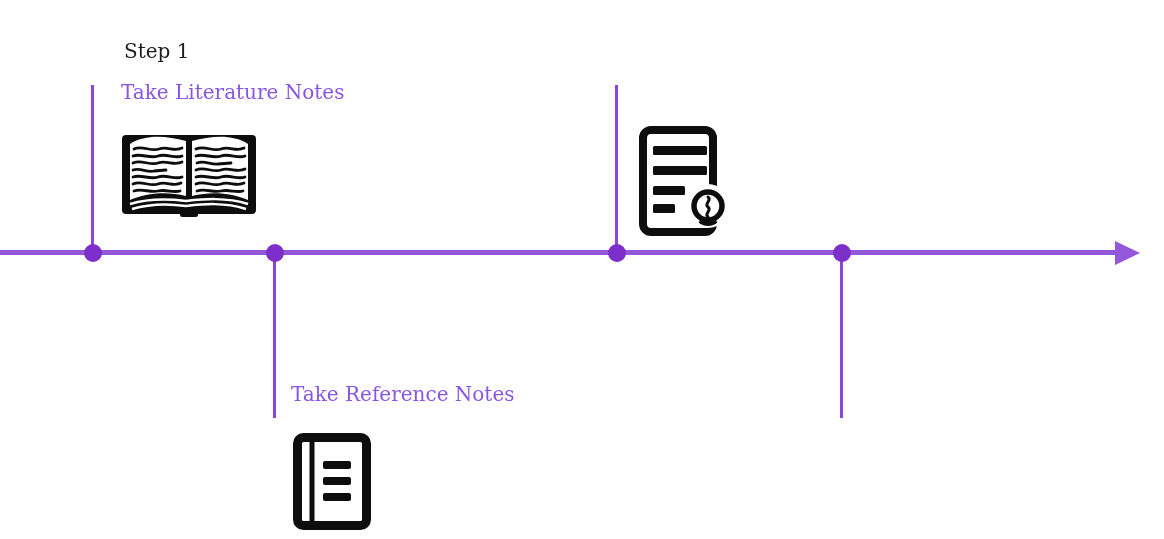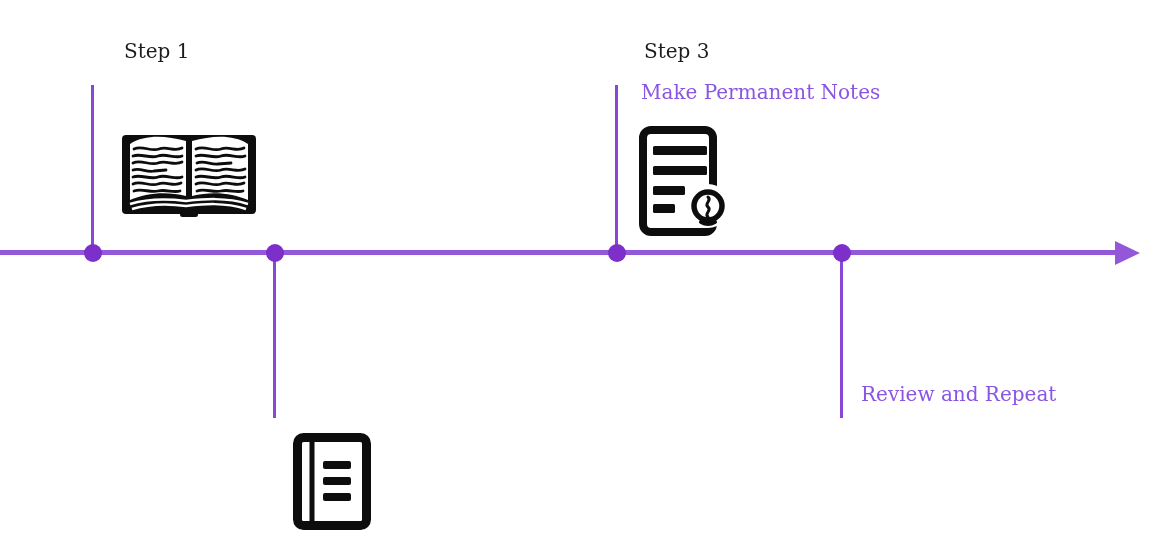--- a/index.html
+++ b/index.html
@@ -86,20 +86,21 @@
   <div class="vline v2"></div>
   <div class="vline v3"></div>
   <div class="vline v4"></div>
 
   <div class="dot d1"></div>
   <div class="dot d2"></div>
   <div class="dot d3"></div>
   <div class="dot d4"></div>
 
   <div class="step-label t1">Step 1</div>
+  <div class="step-desc st1">Take Literature Notes</div>
   <svg class="icon icon-book" width="138" height="90" viewBox="0 0 138 90" aria-hidden="true">
     <rect x="2" y="7" width="134" height="79" rx="4" fill="currentColor"></rect>
     <rect x="60" y="84" width="18" height="5" rx="2.5" fill="currentColor"></rect>
     <path d="M10,16 C26,6 46,8 66,13 L66,68 C46,63 26,65 10,72 Z" fill="#ffffff"></path>
     <path d="M128,16 C112,6 92,8 72,13 L72,68 C92,63 112,65 128,72 Z" fill="#ffffff"></path>
     <path d="M10,76 C30,70 50,71 66,73 C84,71 106,69 128,76" stroke="#ffffff" stroke-width="2.5" fill="none"></path>
     <path d="M12,81 C32,75 52,76 66,78 C84,76 104,74 126,81" stroke="#ffffff" stroke-width="2.5" fill="none"></path>
     <g stroke="currentColor" stroke-width="2.8" fill="none" stroke-linecap="round">
       <path d="M14,21 c8,-4 17,3 25,0 c8,-3 16,3 23,-1"></path>
       <path d="M13,28 c8,-3 17,3 25,0 c8,-3 17,3 24,0"></path>
@@ -111,38 +112,36 @@
       <path d="M76,21 c8,-4 17,3 25,0 c8,-3 16,3 23,-1"></path>
       <path d="M76,28 c8,-3 17,3 25,0 c8,-3 17,3 24,0"></path>
       <path d="M77,35 c7,-3 14,2 21,1 l13,-1"></path>
       <path d="M76,42 c8,-4 17,3 25,0 c8,-3 17,3 24,-1"></path>
       <path d="M76,49 c8,-3 17,3 25,0 c8,-3 17,3 24,0"></path>
       <path d="M76,56 c8,-4 17,3 25,0 c8,-3 16,3 23,-1"></path>
       <path d="M77,63 c8,-3 16,2 24,0 c8,-2 15,2 22,0"></path>
     </g>
   </svg>
 
+  <div class="step-desc st2">Take Reference Notes</div>
   <svg class="icon icon-notebook" width="78" height="97" viewBox="0 0 78 97" aria-hidden="true">
     <rect x="4.5" y="4.5" width="69" height="88" rx="6" fill="#ffffff" stroke="currentColor" stroke-width="9"></rect>
     <line x1="19" y1="9" x2="19" y2="88" stroke="currentColor" stroke-width="5"></line>
     <rect x="30" y="28" width="28" height="8" rx="2" fill="currentColor"></rect>
     <rect x="30" y="44" width="28" height="8" rx="2" fill="currentColor"></rect>
     <rect x="30" y="60" width="28" height="8" rx="2" fill="currentColor"></rect>
   </svg>
 
-  <div class="step-label t3">Step 3</div>
-  <div class="step-desc st3">Make Permanent Notes</div>
   <svg class="icon icon-docbulb" width="90" height="118" viewBox="0 0 90 118" aria-hidden="true">
     <rect x="8" y="8" width="70" height="102" rx="8" fill="#ffffff" stroke="currentColor" stroke-width="8"></rect>
     <rect x="18" y="24" width="54" height="9" rx="1.5" fill="currentColor"></rect>
     <rect x="18" y="44" width="54" height="9" rx="1.5" fill="currentColor"></rect>
     <rect x="18" y="64" width="32" height="9" rx="1.5" fill="currentColor"></rect>
     <rect x="18" y="82" width="22" height="9" rx="1.5" fill="currentColor"></rect>
     <circle cx="73" cy="84" r="22" fill="#ffffff"></circle>
     <circle cx="73" cy="84" r="14" fill="#ffffff" stroke="currentColor" stroke-width="5.5"></circle>
     <path d="M73,75 c4.5,3.5 -4.5,6.5 0,10 c4.5,3.5 -4.5,6.5 0,10" stroke="currentColor" stroke-width="3" fill="none" stroke-linecap="round"></path>
     <path d="M66,100 q7,4 14,0" stroke="currentColor" stroke-width="4" fill="none" stroke-linecap="round"></path>
     <path d="M67,107 a6,5 0 0 0 12,0 z" fill="currentColor"></path>
   </svg>
 
-  <div class="step-desc st4">Review and Repeat</div>
 
 </div>
 
 </body></html>

